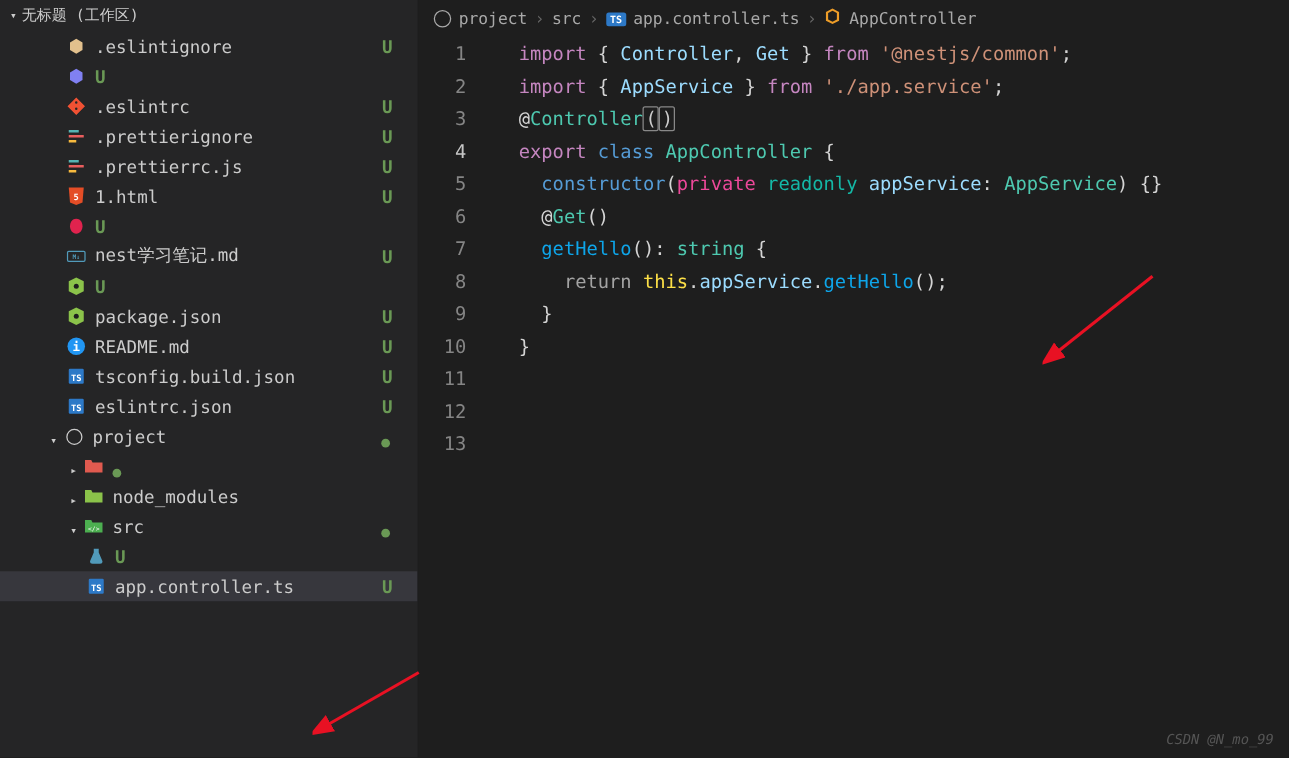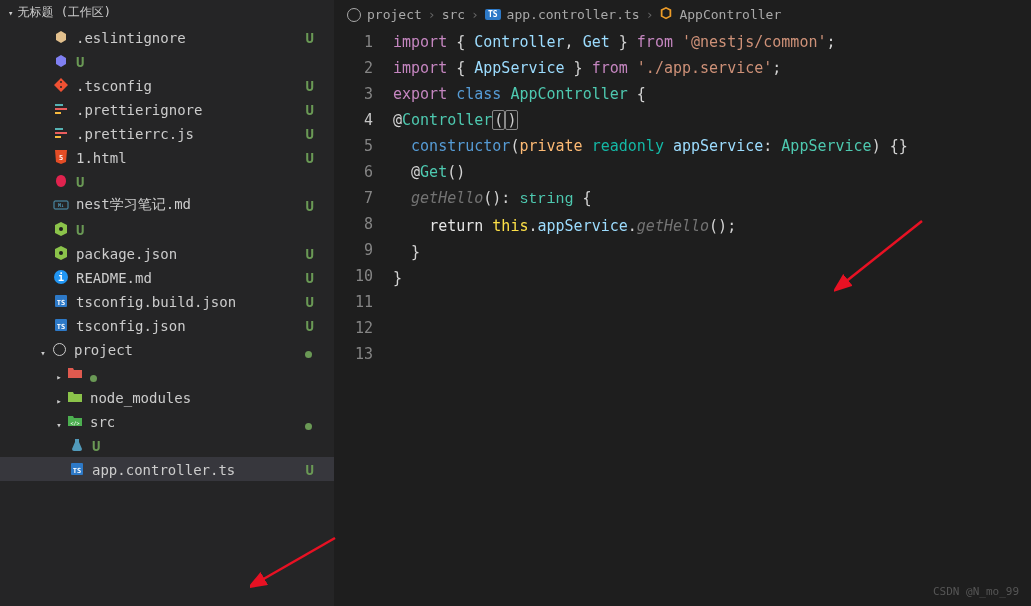--- a/index.html
+++ b/index.html
@@ -114,49 +114,50 @@
     }
     .gutter {
       width: 58px;
       text-align: right;
       padding-right: 20px;
       color: #858585;
       user-select: none;
     }
     .gutter .current { color: #c6c6c6; }
     .code-lines { flex: 1; }
-    .code-line { white-space: pre; }
+    .code-line { white-space: pre; margin-left: 22px; }
     .k-import { color: #c586c0; }
     .k-export { color: #c586c0; }
     .k-class { color: #569cd6; }
-    .k-private { color: #fdba74; }
+    .k-private { color: #ec4899; }
     .k-readonly { color: #14b8a6; }
-    .k-return { color: #e5e5e5; text-align: right; }
+    .k-return { color: #a3a3a3; text-align: right; }
     .k-this { color: #fde047; }
     .k-from { color: #c586c0; }
     .cls-name { color: #4ec9b0; }
-    .fn-name { color: #737373; font-style: italic; }
+    .fn-name { color: #0ea5e9; }
     .str { color: #ce9178; }
     .var { color: #9cdcfe; }
     .punct { color: #d4d4d4; }
     .brace-hl { border: 1px solid #888; border-radius: 2px; padding: 0 1px; }
-    .type-str { color: #4ec9b0; font-family: Liberation Mono, monospace; }
+    .type-str { color: #4ec9b0; }
     .decorator { color: #4ec9b0; }
     .arrow {
       position: absolute;
       pointer-events: none;
     }
     .arrow1 { left: 250px; top: 533px; }
     .arrow2 { left: 834px; top: 213px; }
     .watermark {
       position: absolute;
       bottom: 8px;
       right: 12px;
       font-size: 11px;
       color: #555;
+      font-style: italic;
     }
     .icon svg { width: 16px; height: 16px; }
     .outline-circle {
       width: 13px; height: 13px;
       border: 1.2px solid #cccccc;
       border-radius: 50%;
       display: inline-block;
     }
   </style>
 </head>
@@ -187,21 +188,21 @@
         </span>
         <span class="status">U</span>
       </div>
       <div class="tree-item">
         <span class="indent2"></span>
         <span class="icon">
           <svg viewBox="0 0 16 16">
             <path fill="#f05133" d="M8 1l7 7-7 7-7-7 7-7zm0 3a1 1 0 100 2 1 1 0 000-2zm0 5a1 1 0 100 2 1 1 0 000-2z"></path>
           </svg>
         </span>
-        <span class="label">.tsconfig</span>
+        <span class="label">.eslintrc</span>
         <span class="status">U</span>
       </div>
       <div class="tree-item">
         <span class="indent2"></span>
         <span class="icon">
           <svg viewBox="0 0 16 16">
             <rect x="2" y="3" width="8" height="2" fill="#56b3b4"></rect>
             <rect x="2" y="7" width="12" height="2" fill="#ea5e5e"></rect>
             <rect x="2" y="11" width="6" height="2" fill="#f7ba3e"></rect>
           </svg>
@@ -296,21 +297,21 @@
         <span class="status">U</span>
       </div>
       <div class="tree-item">
         <span class="indent2"></span>
         <span class="icon">
           <svg viewBox="0 0 16 16">
             <rect x="2" y="2" width="12" height="12" rx="1" fill="#2d79c7"></rect>
             <text x="8" y="12" font-size="7" fill="#fff" text-anchor="middle" font-weight="bold">TS</text>
           </svg>
         </span>
-        <span class="label">tsconfig.json</span>
+        <span class="label">eslintrc.json</span>
         <span class="status">U</span>
       </div>
       <div class="tree-item">
         <span class="indent1"></span>
         <span class="chevron">▾</span>
         <span class="icon">
           <span class="outline-circle"></span>
         </span>
         <span class="label">project</span>
         <span class="dot"></span>
@@ -400,22 +401,22 @@
         <div>9</div>
         <div>10</div>
         <div>11</div>
         <div>12</div>
         <div>13</div>
       </div>
     <div class="code-lines" id="code-lines">
         <div class="code-line"><span class="k-import">import</span><span class="punct"> { </span><span class="var">Controller</span><span class="punct">, </span><span class="var">Get</span><span class="punct"> } </span><span class="k-from">from</span><span class="punct"> </span><span class="str">'@nestjs/common'</span><span class="punct">;</span></div>
         <div class="code-line"><span class="k-import">import</span><span class="punct"> { </span><span class="var">AppService</span><span class="punct"> } </span><span class="k-from">from</span><span class="punct"> </span><span class="str">'./app.service'</span><span class="punct">;</span></div>
         <div class="code-line"><span class="punct"></span></div>
+        <div class="code-line"><span class="punct">@</span><span class="decorator">Controller</span><span class="brace-hl">(</span><span class="brace-hl">)</span></div>
         <div class="code-line"><span class="k-export">export</span><span class="punct"> </span><span class="k-class">class</span><span class="punct"> </span><span class="cls-name">AppController</span><span class="punct"> {</span></div>
-        <div class="code-line"><span class="punct">@</span><span class="decorator">Controller</span><span class="brace-hl">(</span><span class="brace-hl">)</span></div>
         <div class="code-line"><span class="punct">  </span><span class="k-class">constructor</span><span class="punct">(</span><span class="k-private">private</span><span class="punct"> </span><span class="k-readonly">readonly</span><span class="punct"> </span><span class="var">appService</span><span class="punct">: </span><span class="cls-name">AppService</span><span class="punct">) {}</span></div>
         <div class="code-line"><span class="punct"></span></div>
         <div class="code-line"><span class="punct">  @</span><span class="decorator">Get</span><span class="punct">()</span></div>
         <div class="code-line"><span class="punct">  </span><span class="fn-name">getHello</span><span class="punct">(): </span><span class="type-str">string</span><span class="punct"> {</span></div>
         <div class="code-line"><span class="punct">    </span><span class="k-return">return</span><span class="punct"> </span><span class="k-this">this</span><span class="punct">.</span><span class="var">appService</span><span class="punct">.</span><span class="fn-name">getHello</span><span class="punct">();</span></div>
         <div class="code-line"><span class="punct">  }</span></div>
         <div class="code-line"><span class="punct">}</span></div>
         <div class="code-line"><span class="punct"></span></div>
       </div>
   </div>

